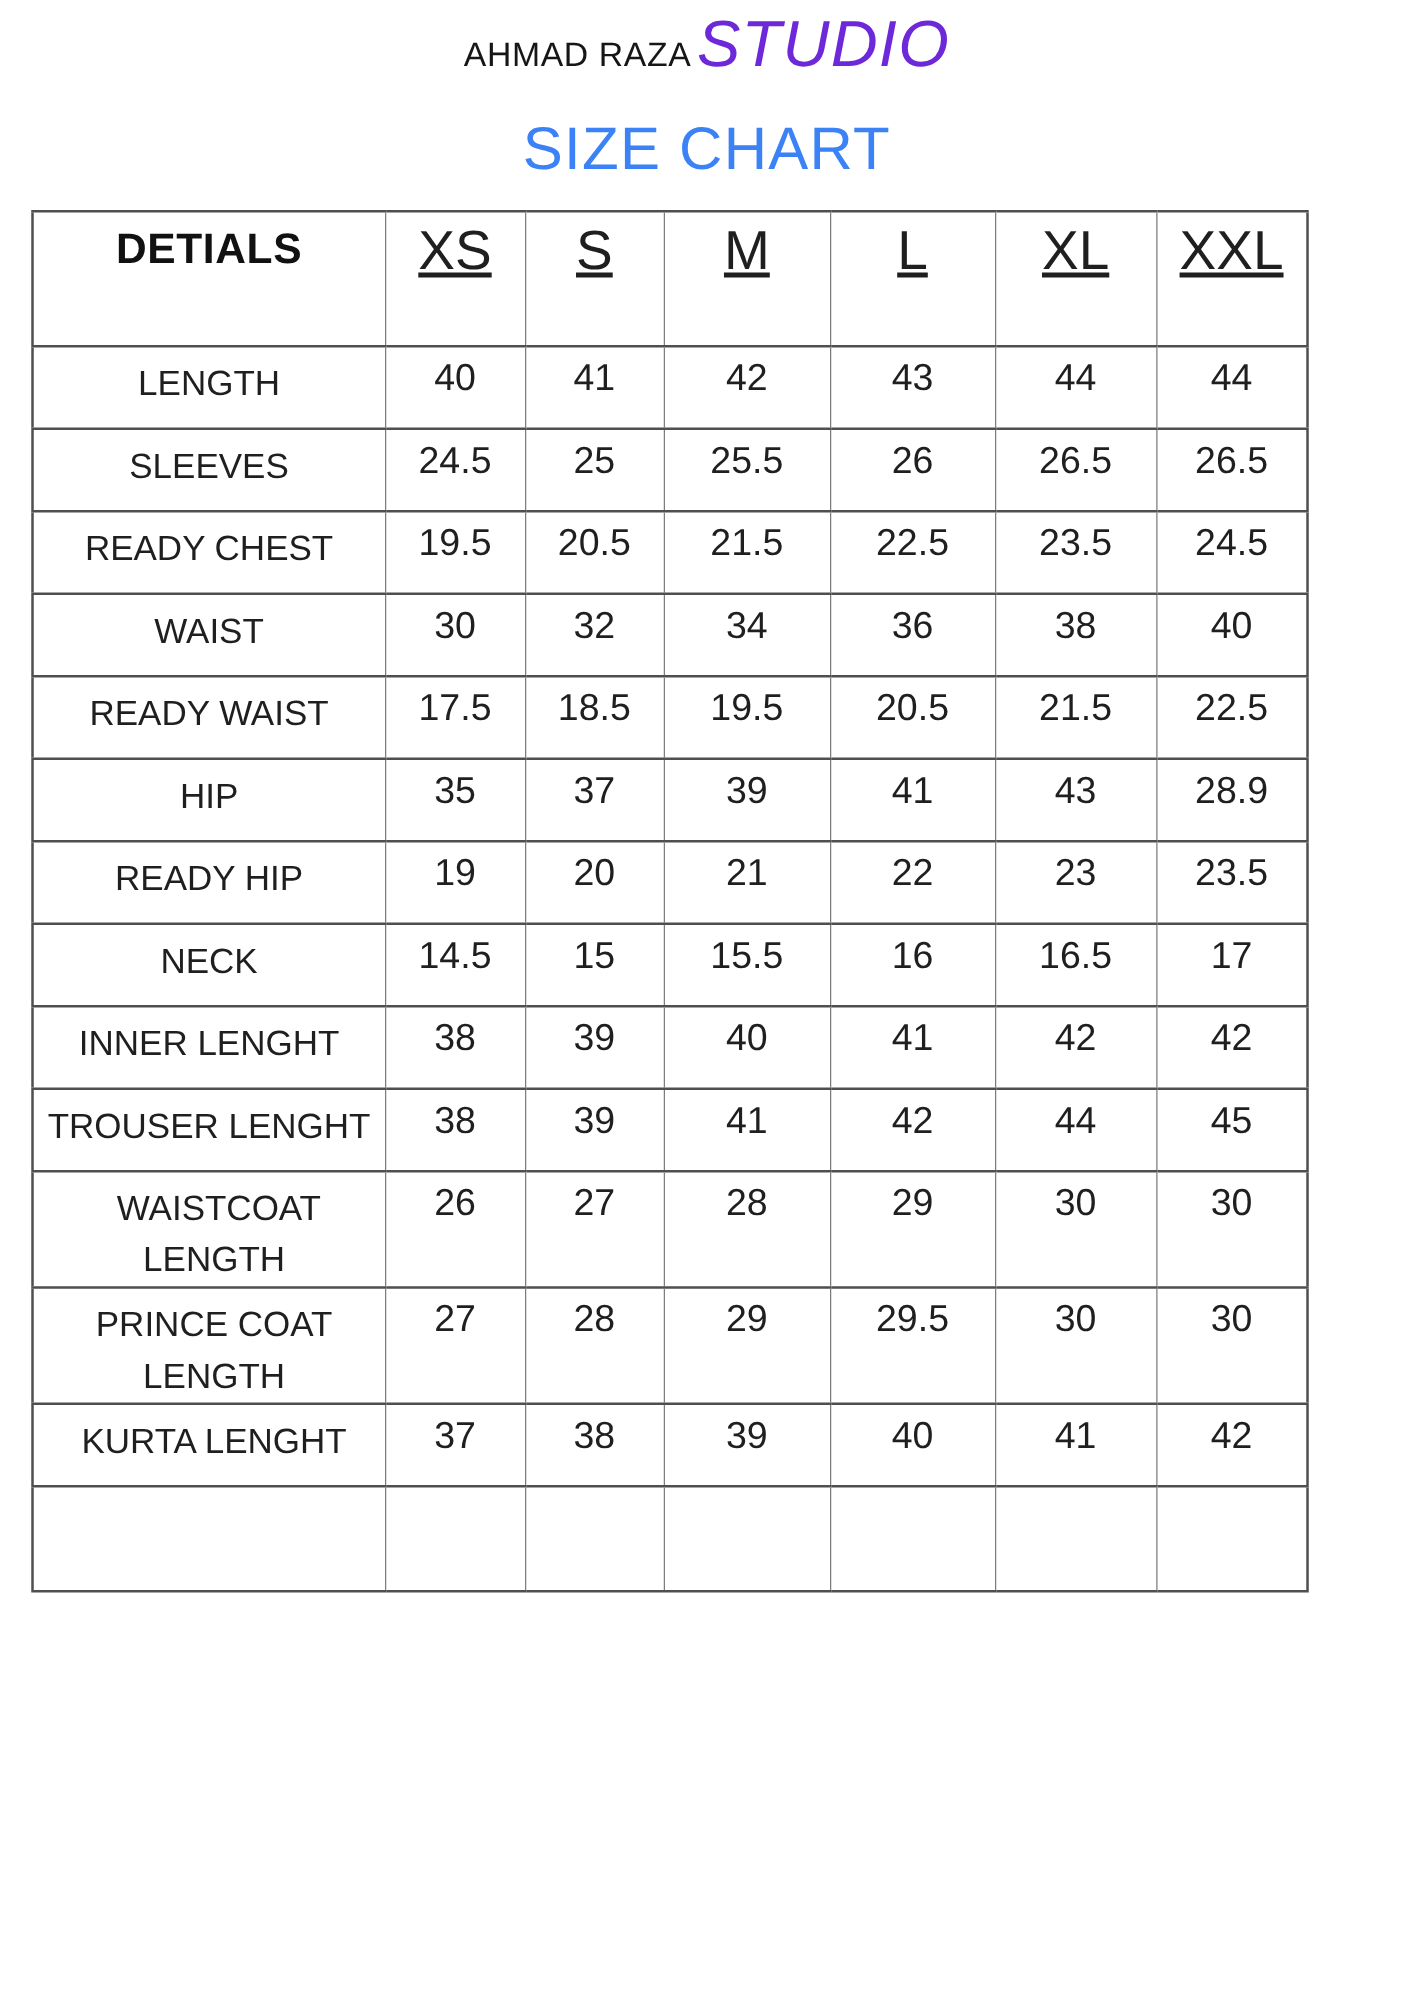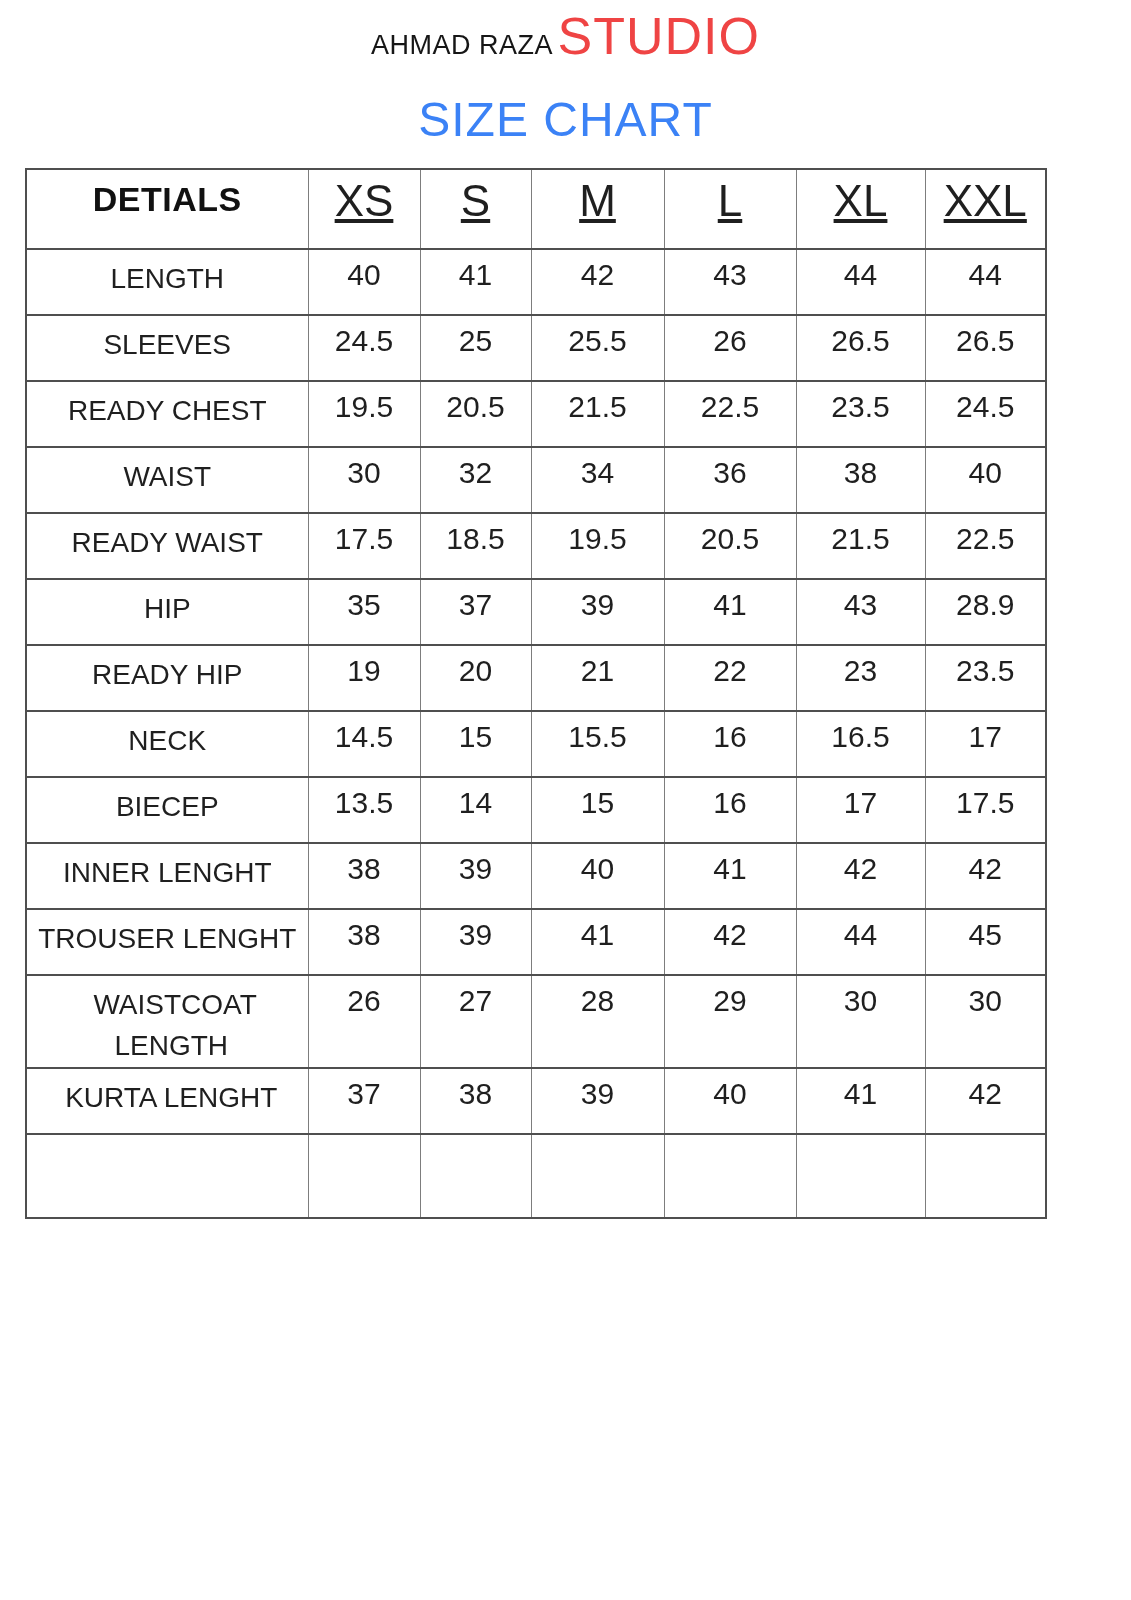--- a/index.html
+++ b/index.html
@@ -23,21 +23,22 @@
     white-space: nowrap;
   }
   .brand-small {
     font-size: 27px;
     letter-spacing: 0.5px;
     color: #161616;
   }
   .brand-large {
     font-size: 52px;
     letter-spacing: 1px;
-    color: #ef4444;
+    color: #6d28d9;
+    font-style: italic;
   }
   .chart-title {
     margin: 26px 0 0 0;
     text-align: center;
     font-size: 48px;
     font-weight: 400;
     letter-spacing: 1px;
     color: #3b82f6;
   }
 
@@ -64,21 +65,21 @@
     border-right: 1px solid #7d7d7d;
     border-top: 2px solid #4f4f4f;
     border-bottom: 2px solid #4f4f4f;
     vertical-align: top;
     overflow: hidden;
   }
   table.size-table {
     border: 2px solid #4f4f4f;
   }
 
-  thead tr { height: 80px; margin-left: 39px; }
+  thead tr { height: 108px; margin-left: 39px; }
   tbody tr { height: 66px; }
   tbody tr:nth-child(14) { height: 84px; }
   tbody tr:nth-child(15) { height: 88px; }
   tbody tr:nth-child(16) { height: 50px; padding-left: 30px; }
   tbody tr:nth-child(17) { height: 69px; }
 
   th.details-th {
     font-size: 34px;
     font-weight: 700;
     text-align: center;
@@ -212,29 +213,20 @@
         <tr>
           <td class="label-cell align-center">NECK</td>
           <td class="value-cell">14.5</td>
           <td class="value-cell">15</td>
           <td class="value-cell">15.5</td>
           <td class="value-cell">16</td>
           <td class="value-cell">16.5</td>
           <td class="value-cell">17</td>
         </tr>
         <tr>
-          <td class="label-cell align-center">BIECEP</td>
-          <td class="value-cell">13.5</td>
-          <td class="value-cell">14</td>
-          <td class="value-cell">15</td>
-          <td class="value-cell">16</td>
-          <td class="value-cell">17</td>
-          <td class="value-cell">17.5</td>
-        </tr>
-        <tr>
           <td class="label-cell align-center">INNER LENGHT</td>
           <td class="value-cell">38</td>
           <td class="value-cell">39</td>
           <td class="value-cell">40</td>
           <td class="value-cell">41</td>
           <td class="value-cell">42</td>
           <td class="value-cell">42</td>
         </tr>
         <tr>
           <td class="label-cell align-center">TROUSER LENGHT</td>
@@ -249,20 +241,30 @@
           <td class="label-cell align-left"> WAISTCOAT
 LENGTH</td>
           <td class="value-cell">26</td>
           <td class="value-cell">27</td>
           <td class="value-cell">28</td>
           <td class="value-cell">29</td>
           <td class="value-cell">30</td>
           <td class="value-cell">30</td>
         </tr>
         <tr>
+          <td class="label-cell align-left">PRINCE COAT
+LENGTH</td>
+          <td class="value-cell">27</td>
+          <td class="value-cell">28</td>
+          <td class="value-cell">29</td>
+          <td class="value-cell">29.5</td>
+          <td class="value-cell">30</td>
+          <td class="value-cell">30</td>
+        </tr>
+        <tr>
           <td class="label-cell align-left">KURTA LENGHT</td>
           <td class="value-cell">37</td>
           <td class="value-cell">38</td>
           <td class="value-cell">39</td>
           <td class="value-cell">40</td>
           <td class="value-cell">41</td>
           <td class="value-cell">42</td>
         </tr>
         <tr>
           <td class="label-cell align-left"></td>

